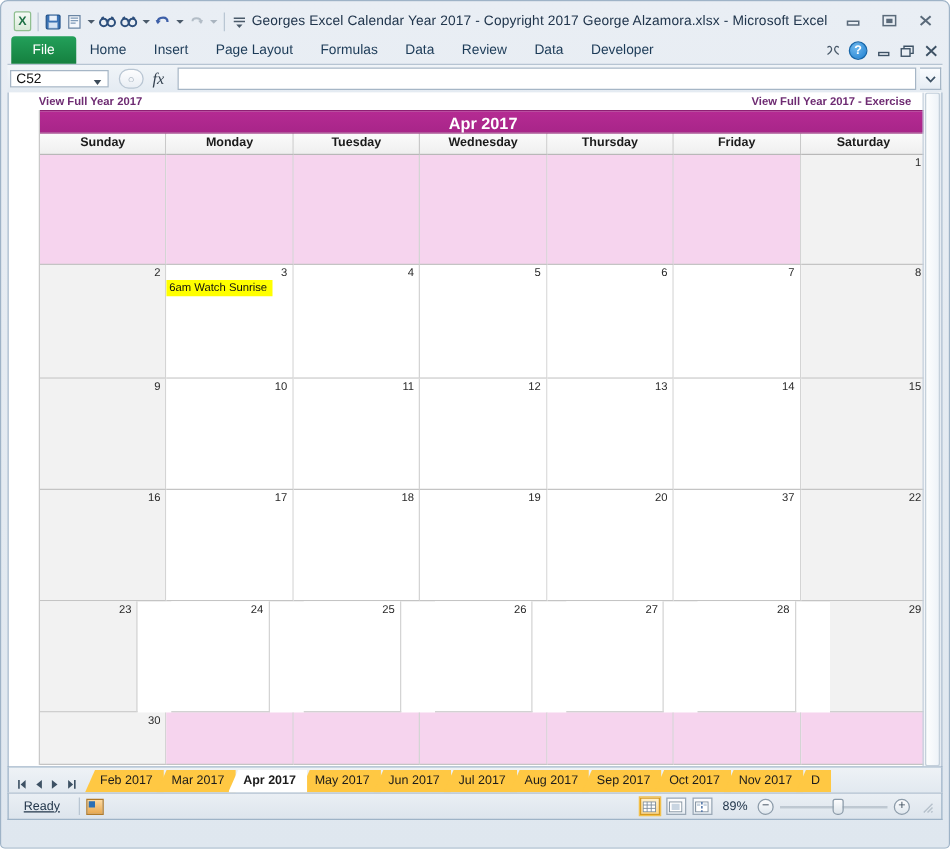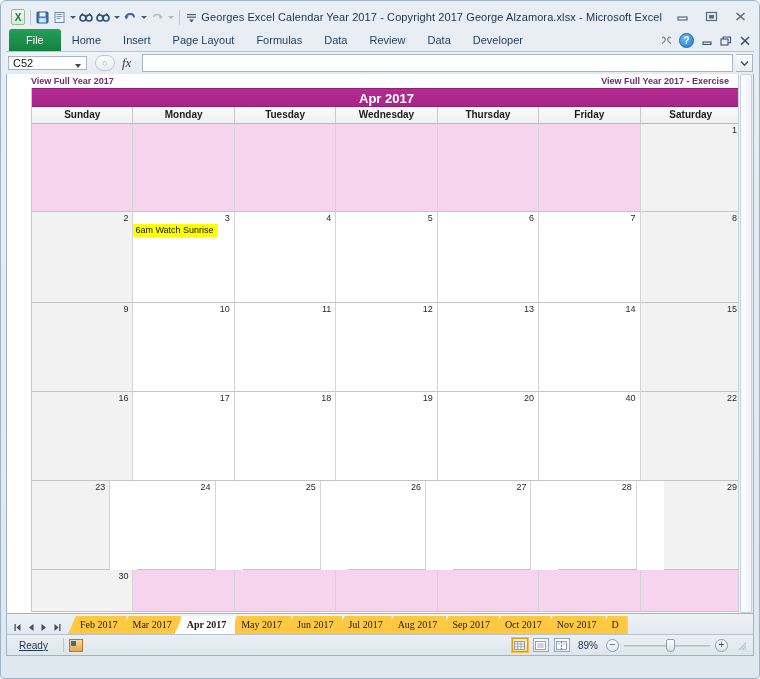--- a/index.html
+++ b/index.html
@@ -584,21 +584,21 @@
               <div class="day">
                 <span class="daynum">18</span>
               </div>
               <div class="day">
                 <span class="daynum">19</span>
               </div>
               <div class="day">
                 <span class="daynum">20</span>
               </div>
               <div class="day">
-                <span class="daynum">40</span>
+                <span class="daynum">37</span>
               </div>
               <div class="day weekend">
                 <span class="daynum">22</span>
               </div>
             </div>
             <div class="week" style="height: 89px; gap: 27px;">
               <div class="day weekend">
                 <span class="daynum">23</span>
               </div>
               <div class="day">
@@ -658,21 +658,21 @@
             <path d="M1.5 1 L6 4.5 L1.5 8 Z" fill="#3d5164"></path>
           </svg>
       </span>
       <span class="navarrow">
         <svg width="9" height="9" viewBox="0 0 9 9">
             <path d="M1.5 1 L5.5 4.5 L1.5 8 Z" fill="#3d5164"></path>
             <rect x="6.2" y="1" width="1.3" height="7" fill="#3d5164"></rect>
           </svg>
       </span>
     </div>
-    <div id="stabs-host" style="display:flex;align-items:flex-end;font-family:Liberation Serif, serif;">
+    <div id="stabs-host" style="display:flex;align-items:flex-end;">
         <div class="stab">Feb 2017</div>
         <div class="stab">Mar 2017</div>
         <div class="stab active">Apr 2017</div>
         <div class="stab">May 2017</div>
         <div class="stab">Jun 2017</div>
         <div class="stab">Jul 2017</div>
         <div class="stab">Aug 2017</div>
         <div class="stab">Sep 2017</div>
         <div class="stab">Oct 2017</div>
         <div class="stab">Nov 2017</div>

